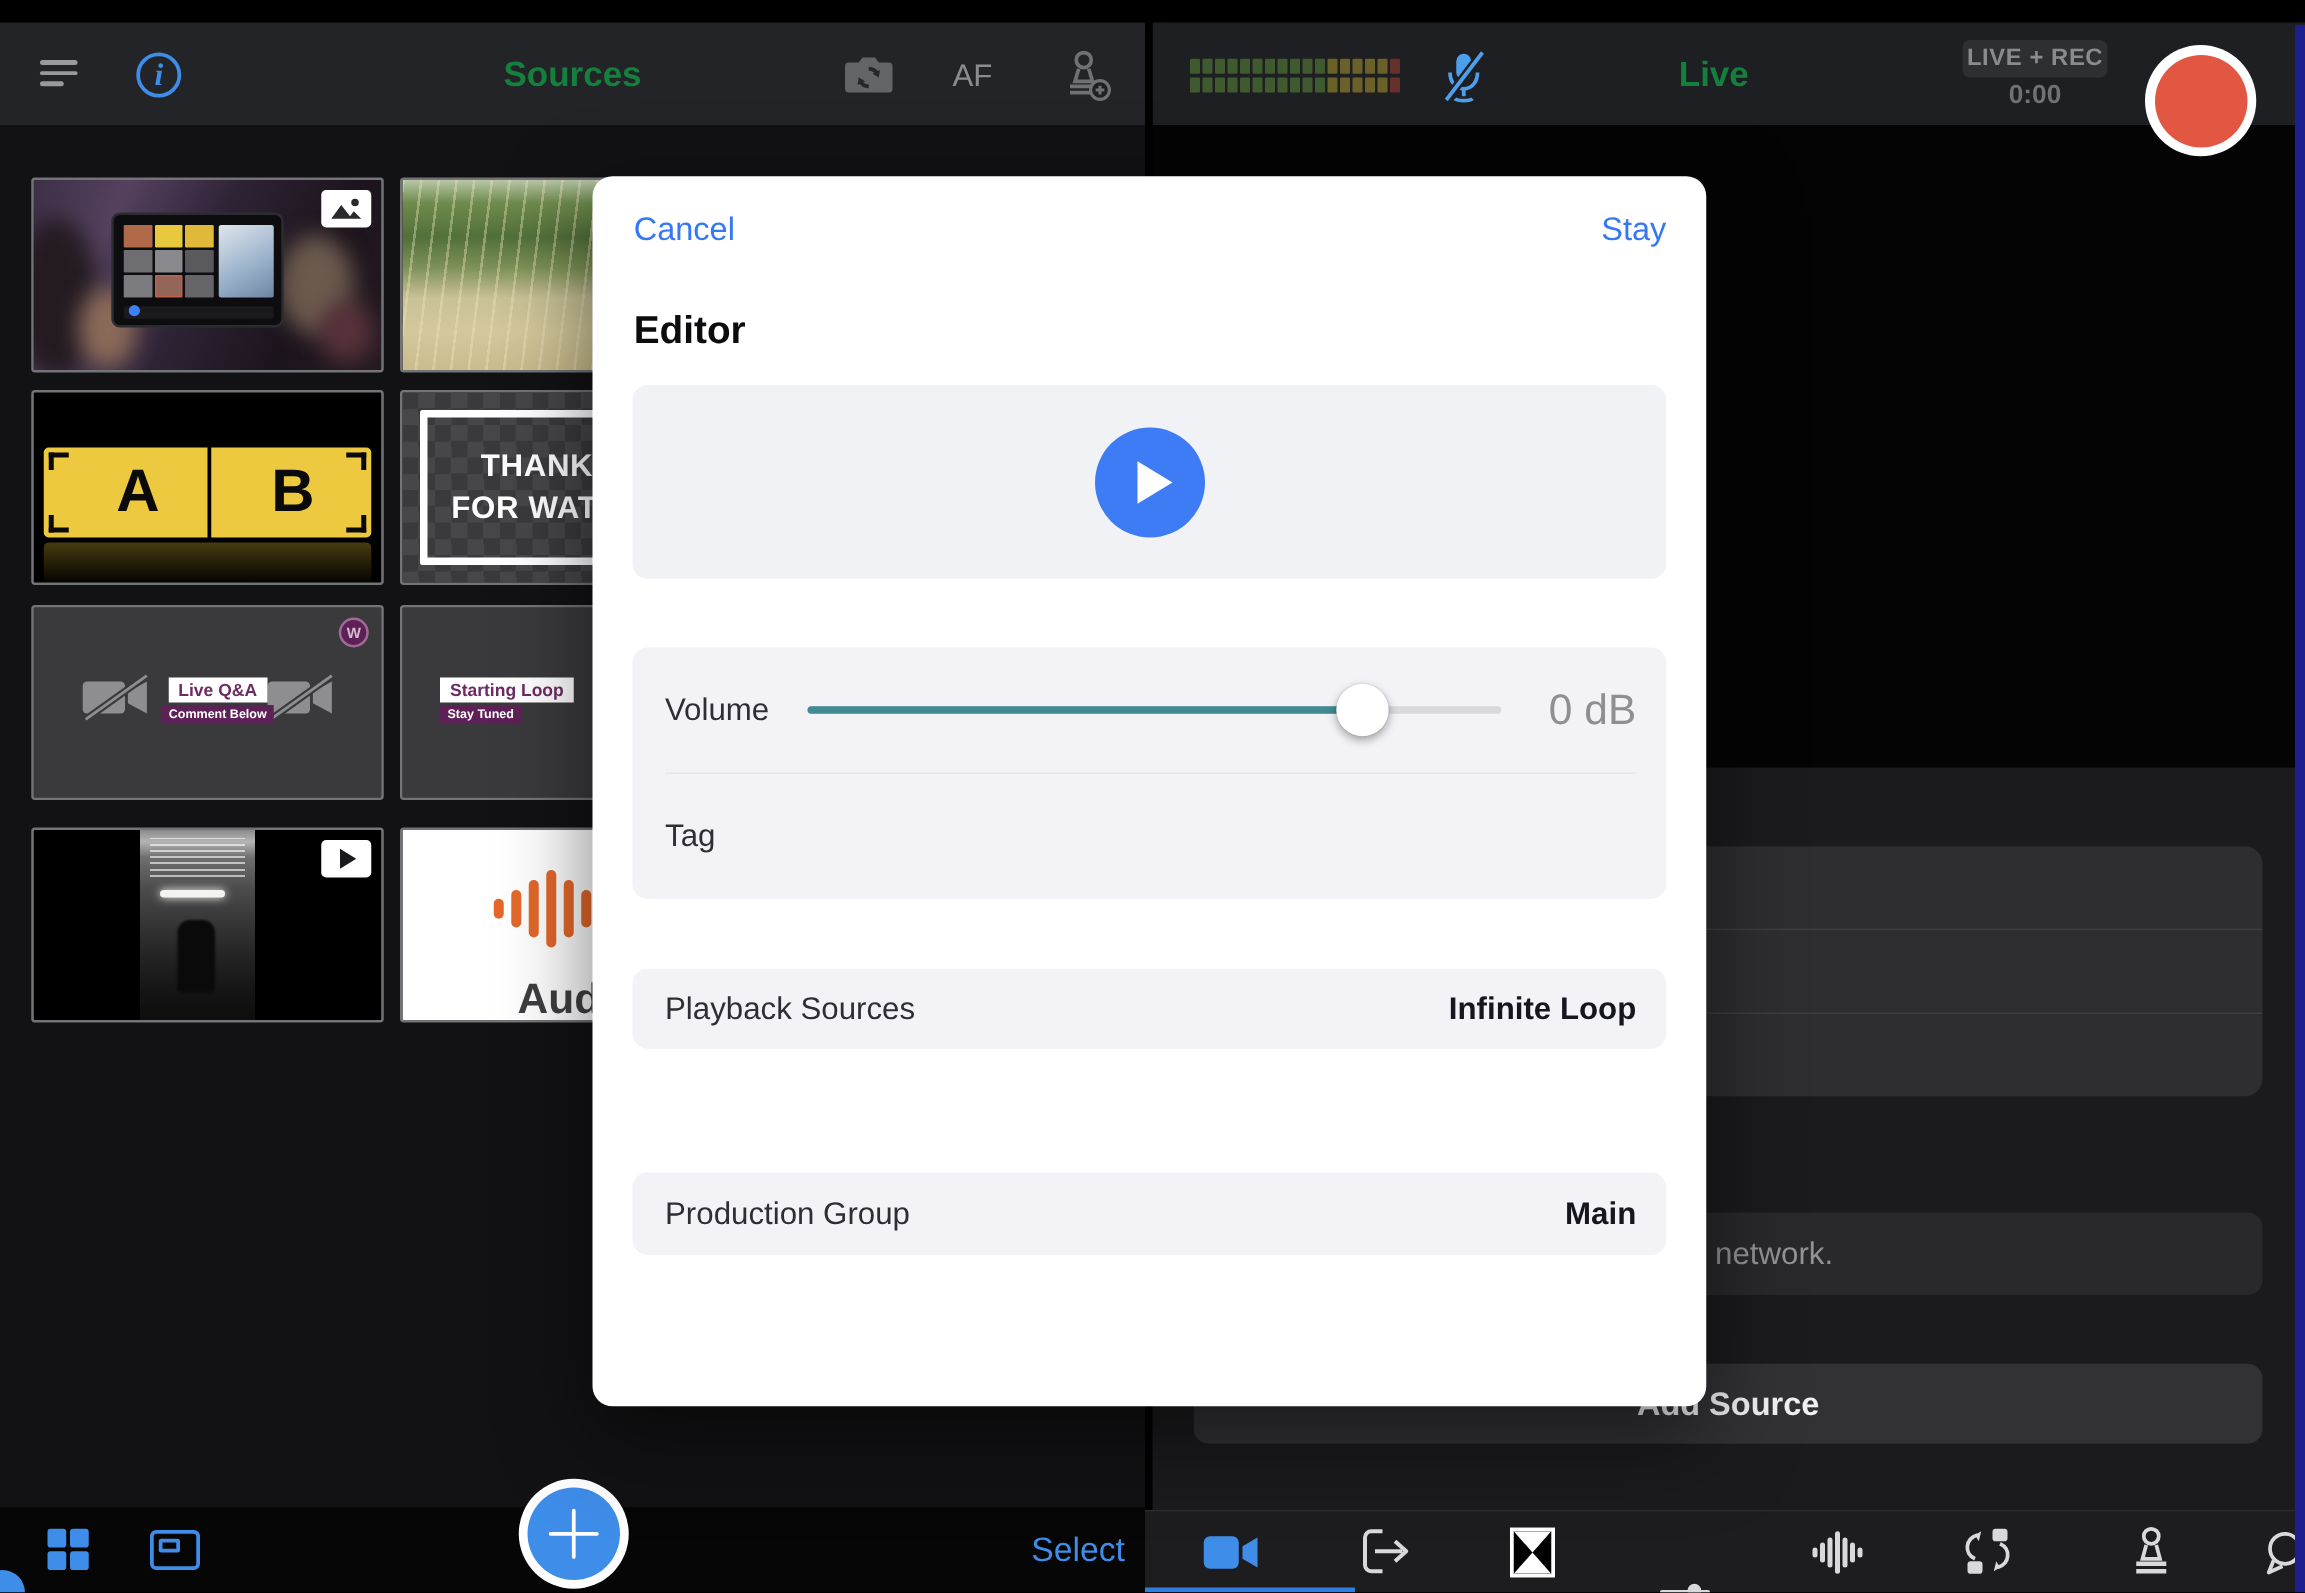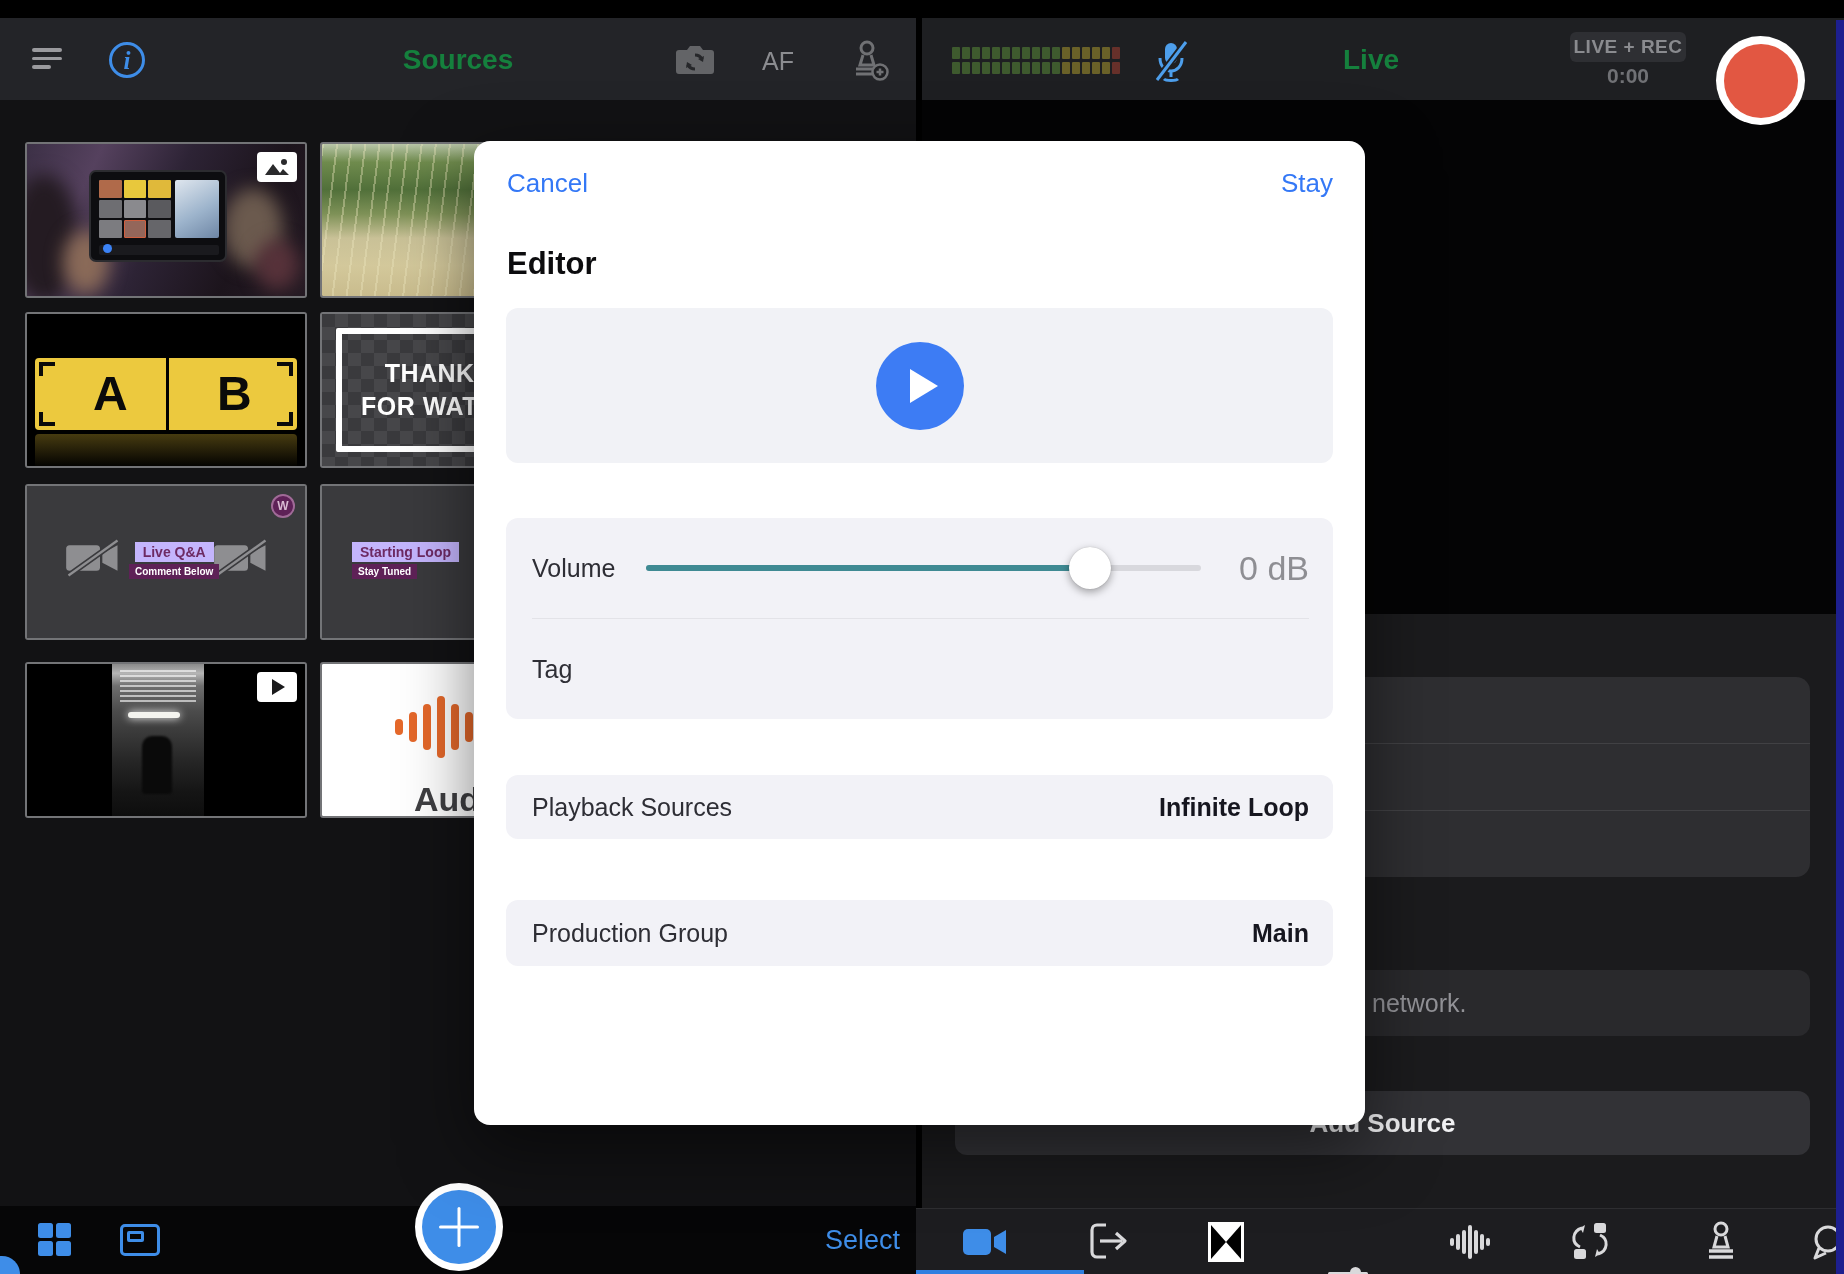--- a/index.html
+++ b/index.html
@@ -65,21 +65,21 @@
   .t3-a { left:58px; } .t3-b { left:182px; }
   .t3-bracket { position:absolute; width:16px; height:14px; border:4px solid #0a0a0a; }
   .t3-reflect { position:absolute; left:8px; top:120px; width:262px; height:34px; background:linear-gradient(#caa92e,transparent); opacity:.35; border-radius:4px; }
   
   .t4-bg { position:absolute; inset:0; background:repeating-conic-gradient(#47474a 0% 25%, #3a3a3d 0% 50%); background-size:26px 26px; }
   .t4-frame { position:absolute; inset:14px; border:6px solid #fff; border-radius:2px; display:flex; flex-direction:column; align-items:center; justify-content:center; gap:4px; }
   .t4-frame div { color:#fff; font-weight:700; font-size:25px; letter-spacing:.5px; white-space:nowrap; }
   
   .slate-bg { position:absolute; inset:0; background:#3a3a3d; }
   .chip-stack { position:absolute; display:flex; flex-direction:column; align-items:center; gap:2px; z-index:2; }
-  .chip-white { background:#c4b5fd; color:#6d2a63; font-size:14px; font-weight:700; padding:2px 8px; white-space:nowrap; }
+  .chip-white { background:#ffffff; color:#6d2a63; font-size:14px; font-weight:700; padding:2px 8px; white-space:nowrap; }
   .chip-purple { background:#5e2157; color:#fff; font-size:10px; font-weight:700; padding:2px 6px; white-space:nowrap; }
   .w-badge { position:absolute; top:8px; right:10px; width:24px; height:24px; border-radius:50%; background:#5e2157;
      border:2px solid #a06a97; color:#d8b9d2; font-size:12px; font-weight:700; text-align:center; line-height:20px; }
   
   .t7-bg { position:absolute; inset:0; background:#000; }
   .t7-photo { position:absolute; left:85px; top:0; width:92px; height:156px;
      background:linear-gradient(#8a8a8a 0%,#b5b5b5 6%,#6f6f6f 14%,#4c4c4c 30%,#3a3a3a 44%,#262626 62%,#151515 82%,#0c0c0c 100%); }
   .t7-lines { position:absolute; left:8px; top:6px; width:76px; height:34px;
      background:repeating-linear-gradient(rgba(255,255,255,.75) 0 1.5px, transparent 1.5px 5px); opacity:.8; }
   .t7-light { position:absolute; left:16px; top:48px; width:52px; height:6px; background:#f4f4ef; border-radius:3px; box-shadow:0 0 8px #fff; }
@@ -164,21 +164,21 @@
   #vol-slider .knob { position:absolute; top:50%; left:var(--pct); width:42px; height:42px; transform:translate(-50%,-50%);
       background:#fff; border-radius:50%; box-shadow:0 3px 8px rgba(0,0,0,.35), 0 0 1px rgba(0,0,0,.25); }
   #vol-value { width:82px; text-align:right; }
   
   #tag-input { margin-left:auto; width:314px; height:48px; background:#fff; border-radius:10px; display:flex; align-items:center; padding:0 14px; }
   #tag-input .txt { color:#1a1a1e; font-size:25px; }
   #tag-caret { width:2.5px; height:32px; background:var(--link); margin-left:1px; animation:blink 1.1s step-end infinite; }
   @keyframes blink { 50% { opacity:0; } }
   .single-group { height:64px; display:flex; align-items:center; padding:0 24px 0 26px; }
   #group-playback { top:634px; }
-  #group-production { top:759px; height:66px; }
+  #group-production { top:797px; height:66px; }
 
   .cam-off { position:absolute; }
 </style>
 </head>
 <body>
 
 <div id="stage">
 
   <div class="abs" id="top-strip"></div>
 

